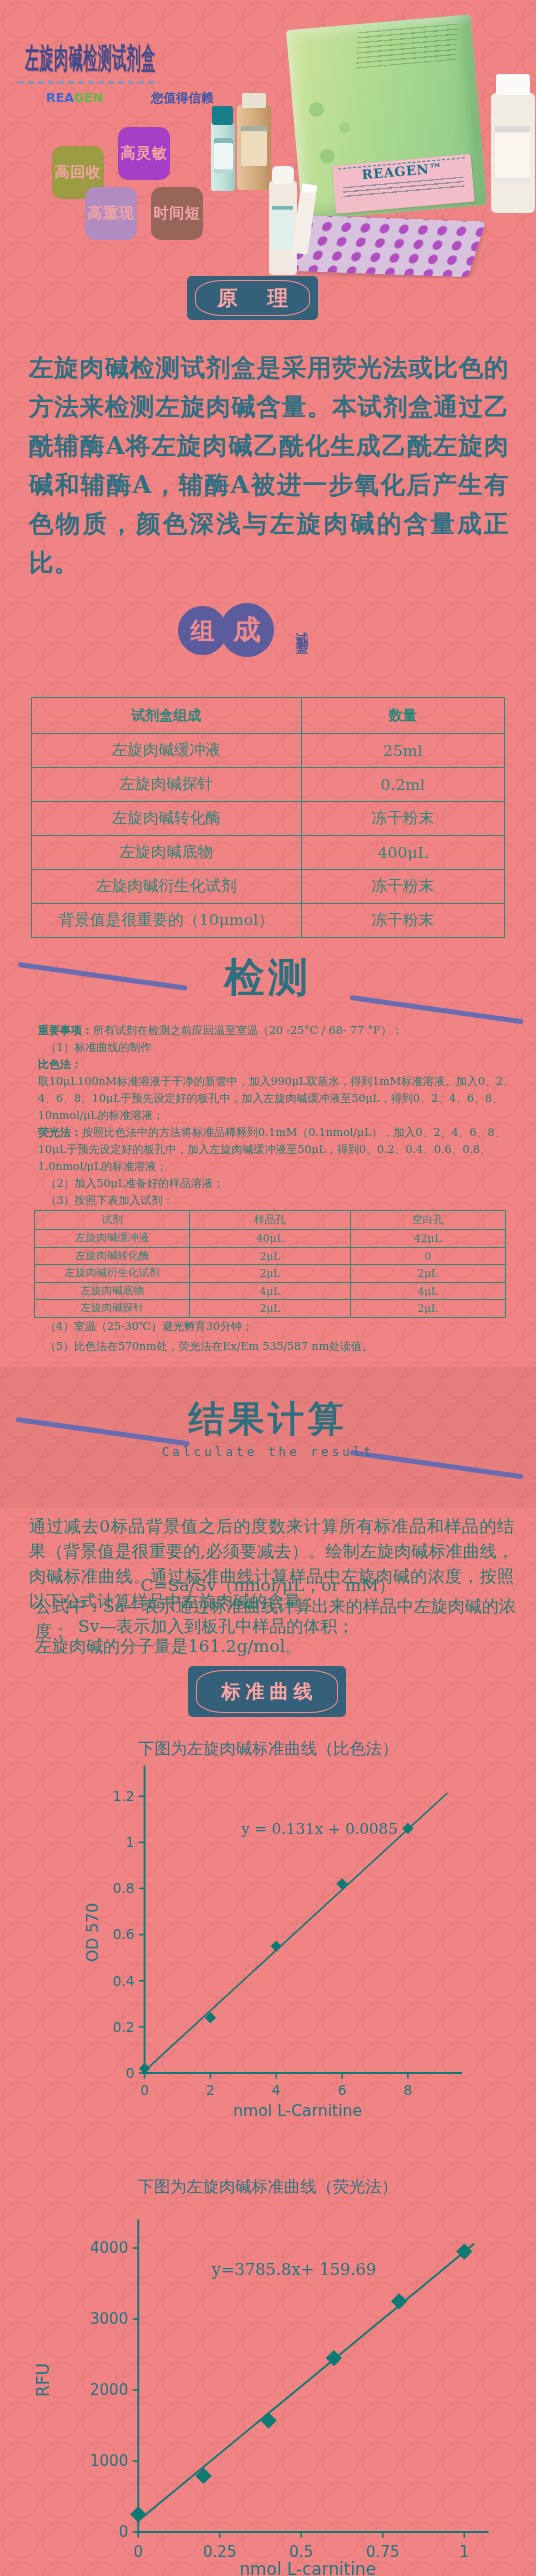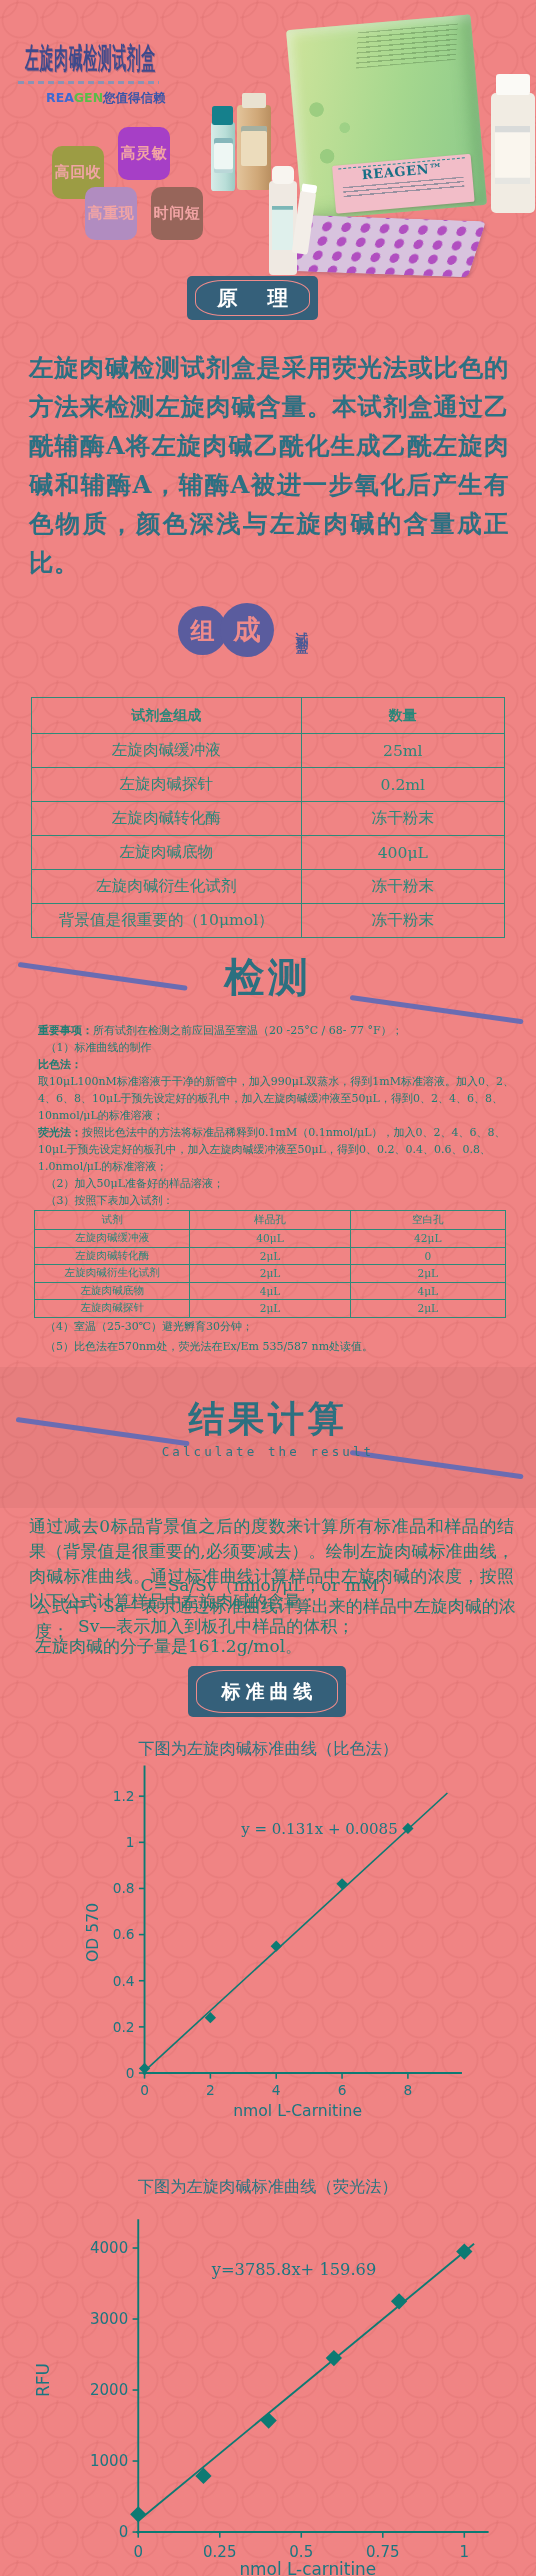--- a/index.html
+++ b/index.html
@@ -63,21 +63,21 @@
     transform:skewX(-16deg) rotate(2deg);
     background-color:#d8c3de;
     background-image:radial-gradient(circle 5px at 9.4px 6.9px,#b14fc0 4.4px,transparent 5px);
     background-size:19.4px 14.4px;background-position:5px 3.8px;
     box-shadow:1.3px 1.9px 3.8px rgba(100,50,90,.3)}
   .bottle-white{position:absolute;left:285px;top:93px;width:44px;height:120px;border-radius:5px;background:#f1ece3}
   .bottle-white::before{content:"";position:absolute;left:5px;top:-19px;width:34px;height:21px;border-radius:3.1px;background:#fbfaf6}
   .bottle-white::after{content:"";position:absolute;left:4.4px;top:33px;width:35px;height:58px;background:#faf6ee;
     box-shadow:inset 0 6.3px 0 rgba(120,140,160,.25), inset 0 -6.3px 0 rgba(120,140,160,.15)}
   
-  .banner{background:#35607a;color:#ffffff;display:flex;align-items:center;justify-content:center;
+  .banner{background:#35607a;color:#fca5a5;display:flex;align-items:center;justify-content:center;
     border-radius:5px;font-weight:bold}
   .banner::before{content:"";position:absolute;inset:4.4px 8.1px;border:1.3px solid #ef8b8b;border-radius:28px/13.8px}
   .big-par{color:#2d7082;font-weight:600;font-size:24.4px;line-height:39px;letter-spacing:0.6px;
     text-align:justify;text-align-last:left}
   .circle-head{width:49px;height:49px;border-radius:50%;background:#5a5c9e;color:#ef8b8b;
     display:flex;align-items:center;justify-content:center;font-weight:bold}
   .side-label{writing-mode:vertical-rl;letter-spacing:4.4px;color:#4a5a96;font-weight:bold;font-size:12.5px}
   .sec-head{width:536px;left:0;text-align:center;color:#2c7080;font-weight:bold;font-size:40px;letter-spacing:3.8px}
   .sec-sub{width:536px;left:0;text-align:center;color:#2c7580;font-family:"DejaVu Sans Mono",monospace;
     font-size:12.5px;letter-spacing:3.1px}
@@ -116,21 +116,21 @@
     <div class="microplate"></div>
     <div class="vial-teal"></div>
     <div class="bottle-amber"></div>
     <div class="vial-white"></div>
     <div class="tube-small"></div>
   </div>
 
   <div class="abs main-title">左旋肉碱检测试剂盒</div>
   <div class="abs dash-line"></div>
   <div class="abs tagline">
-    <span style="color: rgb(61, 106, 210);">REA</span><span style="color: rgb(89, 189, 73);">GEN</span><span style="color: rgb(58, 86, 168);">您值得信赖</span>
+    <span style="color: rgb(61, 106, 210);">REA</span><span style="color: rgb(89, 189, 73);">GEN</span><span style="color: rgb(58, 86, 168); padding-left: 48px;">您值得信赖</span>
   </div>
   <div class="abs badge" style="left: 52px; top: 127px; background: rgb(156, 156, 68); margin-top: 19px;">高回收</div>
   <div class="abs badge" style="left: 118px; top: 127px; background: rgb(166, 63, 198);">高灵敏</div>
   <div class="abs badge" style="left: 85px; top: 187px; background: rgb(177, 140, 192);">高重现</div>
   <div class="abs badge" style="left: 151px; top: 187px; background: rgb(151, 101, 90);">时间短</div>
 
   <div class="abs banner" style="left:187px;top:276px;width:131px;height:44px;font-size:20.6px;letter-spacing:11.3px;padding-left:11.3px">原 理</div>
   <div class="abs big-par" style="left:29px;top:348px;width:480px">左旋肉碱检测试剂盒是采用荧光法或比色的方法来检测左旋肉碱含量。本试剂盒通过乙酰辅酶A将左旋肉碱乙酰化生成乙酰左旋肉碱和辅酶A，辅酶A被进一步氧化后产生有色物质，颜色深浅与左旋肉碱的含量成正比。</div>
 
   <div class="abs circle-head" style="left:178px;top:606px;font-size:24px">组</div>

